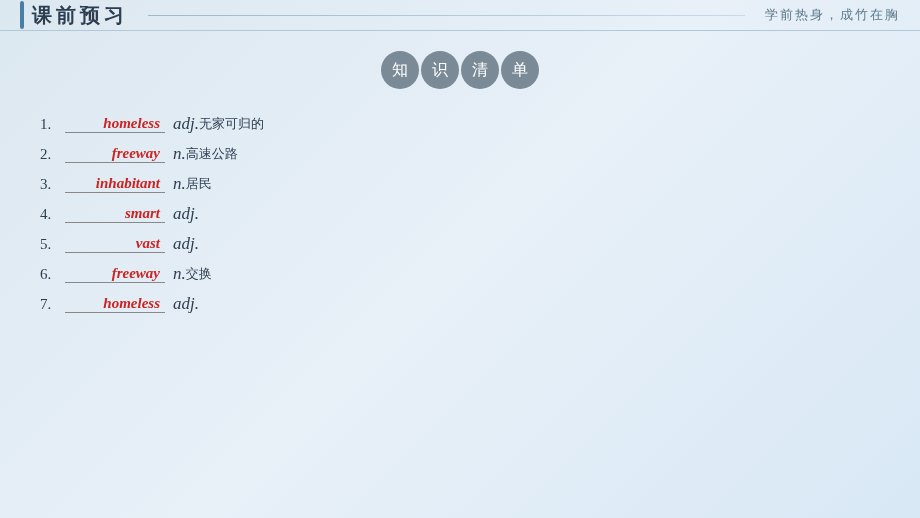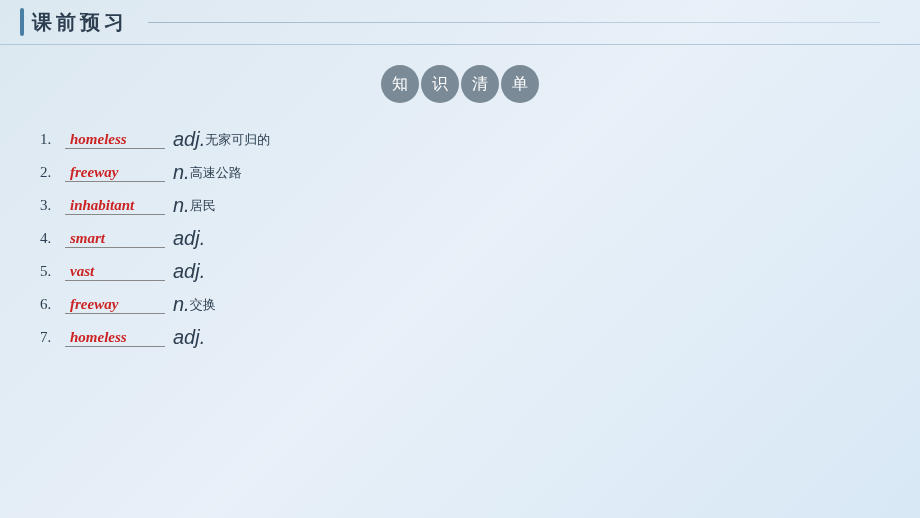--- a/index.html
+++ b/index.html
@@ -14,21 +14,21 @@
       background: linear-gradient(135deg, #dce8f0 0%, #e8f0f8 50%, #d8e8f5 100%);
       font-family: 'SimSun', 'STSong', serif;
       overflow: hidden;
       position: relative;
     }
 
     
     .header-bar {
       display: flex;
       align-items: center;
-      padding: 8px 20px;
+      padding: 1px 20px;
       border-bottom: 1px solid #b0c8d8;
       background: transparent;
     }
 
     .header-title-area {
       display: flex;
       align-items: center;
       gap: 8px;
     }
 
@@ -121,48 +121,49 @@
     }
 
     .word-box {
       display: inline-block;
       color: #cc2222;
       font-style: italic;
       font-weight: bold;
       font-family: 'Times New Roman', Times, serif;
       border-bottom: 1.5px solid #888;
       min-width: 100px;
-      text-align: left;
+      text-align: right;
       margin-right: 8px;
       font-size: 15px;
       padding: 0 5px;
     }
 
     .item-pos {
       font-style: italic;
-      font-family: Liberation Sans, sans-serif;
-      color: #2c3e50;
-      font-size: 20px;
+      font-family: Liberation Serif, serif;
+      color: #2c3e50;
+      font-size: 17px;
     }
 
     .item-def {
       color: #2c3e50;
       font-size: 13px;
       font-family: 'SimSun', serif;
     }
   </style>
 </head>
 <body>
 
 <div class="header-bar">
   <div class="header-title-area">
     <div class="header-accent"></div>
     <span class="header-title">课前预习</span>
   </div>
   <div class="header-divider"></div>
+  <span class="header-slogan">学前热身，成竹在胸</span>
 </div>
 
 <div class="badge-container">
   <div class="badge">
     <div class="badge-char">知</div>
     <div class="badge-char">识</div>
     <div class="badge-char">清</div>
     <div class="badge-char">单</div>
   </div>
 </div>

